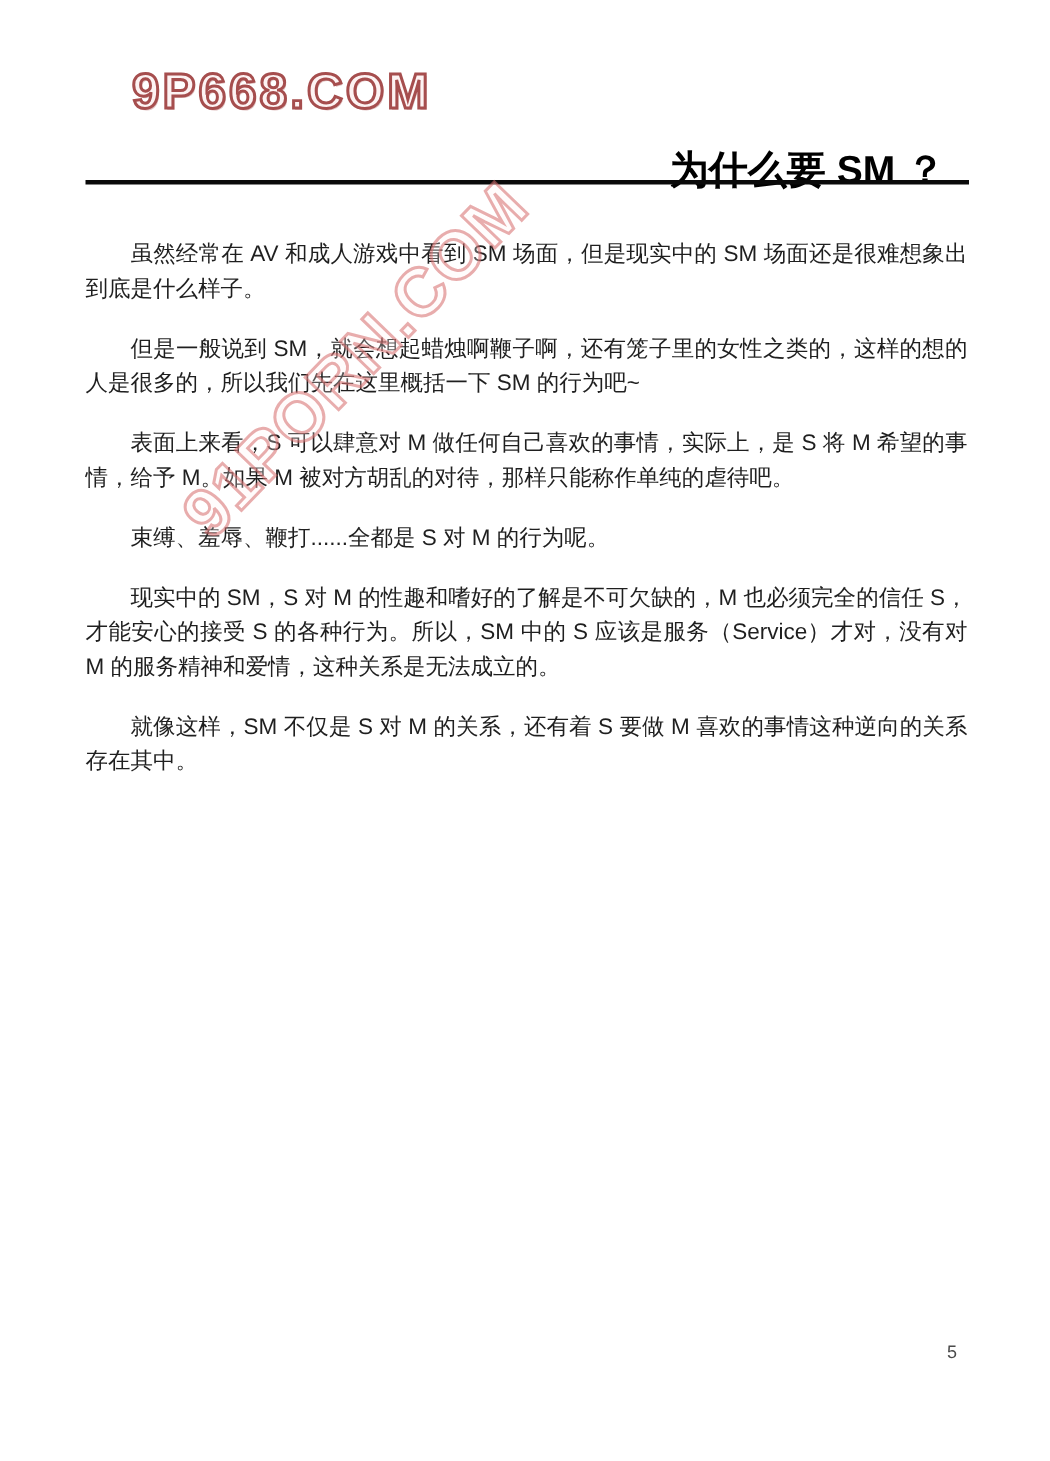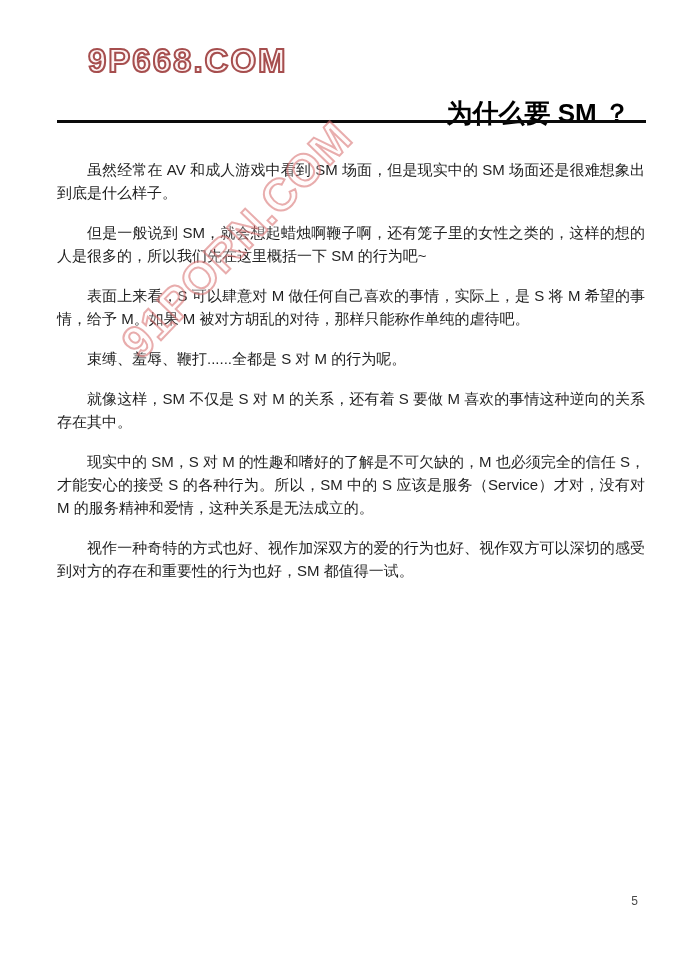--- a/index.html
+++ b/index.html
@@ -96,20 +96,19 @@
 
   <h1 class="page-title">为什么要 SM ？</h1>
 
   <div class="title-rule"></div>
 
   <div class="content">
     <p>虽然经常在 AV 和成人游戏中看到 SM 场面，但是现实中的 SM 场面还是很难想象出到底是什么样子。</p>
     <p>但是一般说到 SM，就会想起蜡烛啊鞭子啊，还有笼子里的女性之类的，这样的想的人是很多的，所以我们先在这里概括一下 SM 的行为吧~</p>
     <p>表面上来看，S 可以肆意对 M 做任何自己喜欢的事情，实际上，是 S 将 M 希望的事情，给予 M。如果 M 被对方胡乱的对待，那样只能称作单纯的虐待吧。</p>
     <p>束缚、羞辱、鞭打......全都是 S 对 M 的行为呢。</p>
+    <p>现实中的 SM，S 对 M 的性趣和嗜好的了解是不可欠缺的，M 也必须完全的信任 S，才能安心的接受 S 的各种行为。所以，SM 中的 S 应该是服务（Service）才对，没有对 M 的服务精神和爱情，这种关系是无法成立的。</p>
     <p>就像这样，SM 不仅是 S 对 M 的关系，还有着 S 要做 M 喜欢的事情这种逆向的关系存在其中。</p>
-    <p>现实中的 SM，S 对 M 的性趣和嗜好的了解是不可欠缺的，M 也必须完全的信任 S，才能安心的接受 S 的各种行为。所以，SM 中的 S 应该是服务（Service）才对，没有对 M 的服务精神和爱情，这种关系是无法成立的。</p>
-    <p>视作一种奇特的方式也好、视作加深双方的爱的行为也好、视作双方可以深切的感受到对方的存在和重要性的行为也好，SM 都值得一试。</p>
   </div>
 
   <div class="page-number">5</div>
 
 </div>
 
 </body></html>

